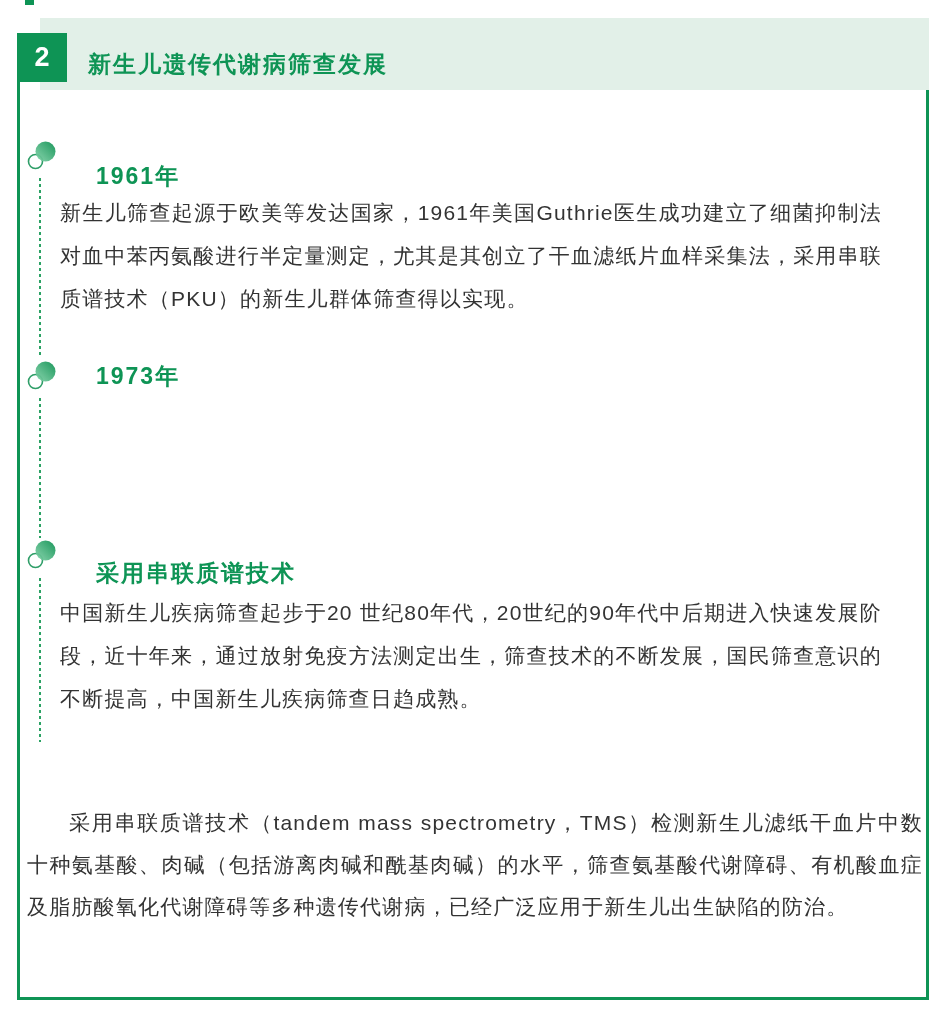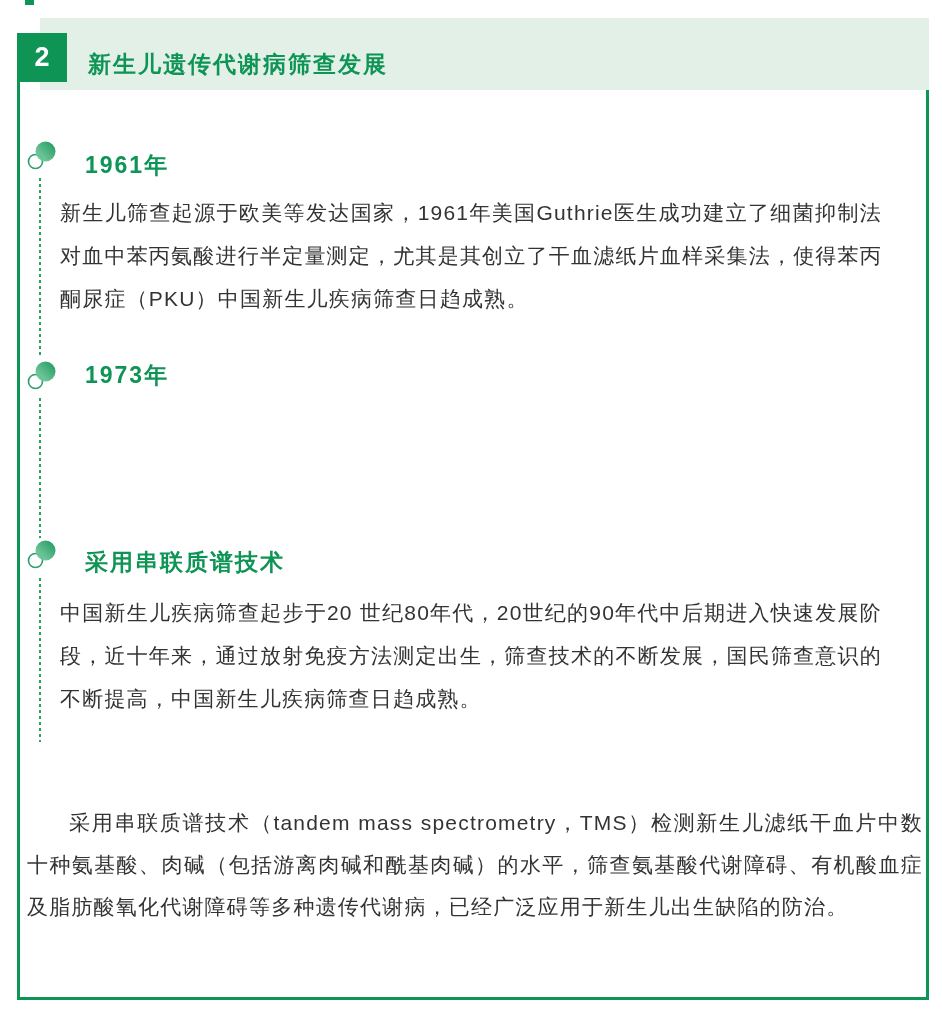--- a/index.html
+++ b/index.html
@@ -39,24 +39,24 @@
 
   .dotline{
     position:absolute;left:39px;width:2px;
     background:repeating-linear-gradient(to bottom,var(--green-line) 0 3px,transparent 3px 6px);
   }
   .d1{top:178px;height:178px}
   .d2{top:398px;height:140px}
   .d3{top:578px;height:164px}
 
   .tl-heading{
-    position:absolute;left:80px;margin:5px;line-height:28px;
+    position:absolute;left:80px;margin:16px;line-height:28px;
     color:var(--green);font-size:23px;font-weight:bold;letter-spacing:2px;
   }
-  .h1{top:146px}.h2{top:356px}.h3{top:543px}
+  .h1{top:146px}.h2{top:346px}.h3{top:543px}
 
   .tl-para{
     position:absolute;left:60px;width:822px;margin:0;
     font-size:21px;line-height:43px;color:var(--text);
     text-align:justify;letter-spacing:1.2px;
   }
   .p1{top:191px}.p2{top:417px}.p3{top:591px}
 
   .footer-para{
     position:absolute;left:23px;top:798px;width:896px;margin:4px;
@@ -90,21 +90,21 @@
         <linearGradient id="g1" x1="1" y1="0" x2="0" y2="1">
           <stop offset="0" stop-color="#0a8f4f"></stop>
             <stop offset="1" stop-color="#84d3aa"></stop>
         </linearGradient>
       </defs>
       <circle cx="8.5" cy="20.5" r="7" fill="#ffffff" stroke="#2f9e68" stroke-width="1.6"></circle>
       <circle cx="18.5" cy="10.5" r="10" fill="url(#g1)" opacity="0.93"></circle>
     </svg>
   </div>
   <h2 class="tl-heading h1">1961年</h2>
-  <p class="tl-para p1">新生儿筛查起源于欧美等发达国家，1961年美国Guthrie医生成功建立了细菌抑制法对血中苯丙氨酸进行半定量测定，尤其是其创立了干血滤纸片血样采集法，使得苯丙酮尿症（PKU）中国新生儿疾病筛查日趋成熟。</p>
+  <p class="tl-para p1">新生儿筛查起源于欧美等发达国家，1961年美国Guthrie医生成功建立了细菌抑制法对血中苯丙氨酸进行半定量测定，尤其是其创立了干血滤纸片血样采集法，采用串联质谱技术（PKU）的新生儿群体筛查得以实现。</p>
 
   <div class="tl-marker m2">
     <svg width="30" height="31" viewBox="0 0 30 31">
       <defs>
         <linearGradient id="g2" x1="1" y1="0" x2="0" y2="1">
           <stop offset="0" stop-color="#0a8f4f"></stop>
             <stop offset="1" stop-color="#84d3aa"></stop>
         </linearGradient>
       </defs>
       <circle cx="8.5" cy="20.5" r="7" fill="#ffffff" stroke="#2f9e68" stroke-width="1.6"></circle>

